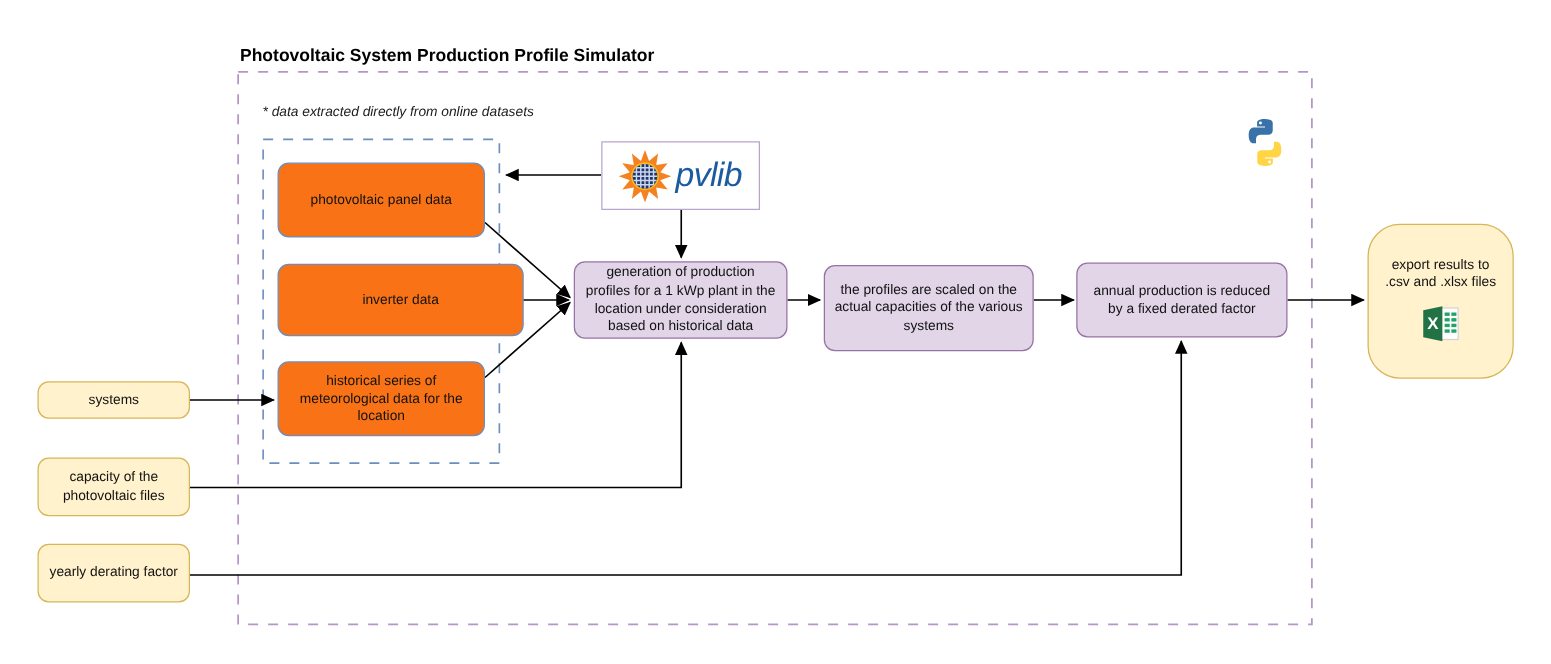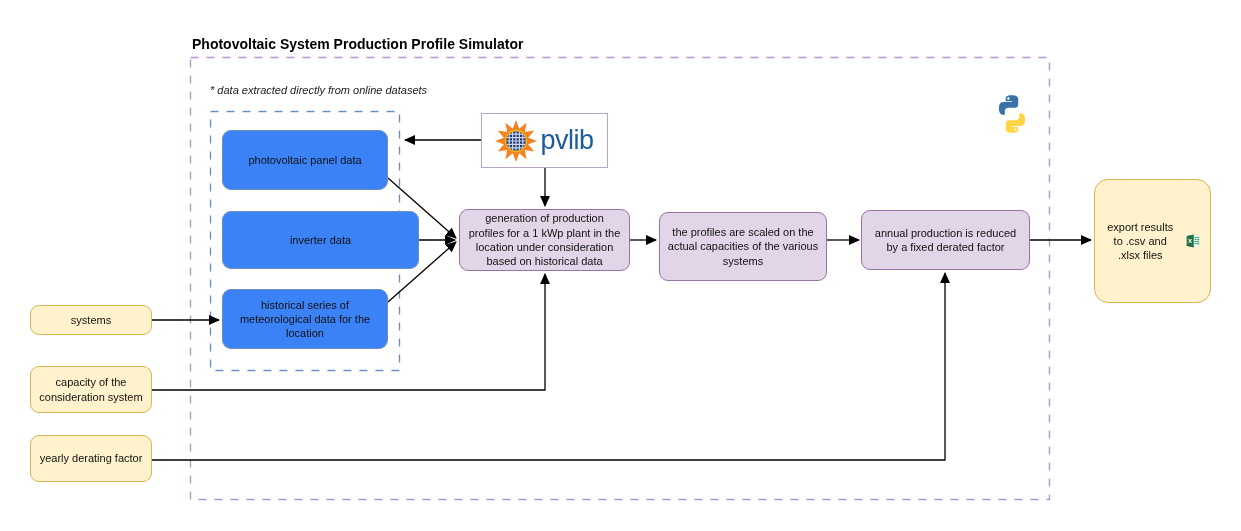--- a/index.html
+++ b/index.html
@@ -11,29 +11,29 @@
   .title{
     position:absolute;left:192px;top:36px;font-size:14px;font-weight:bold;color:#000000;white-space:nowrap;
   }
   .note{
     position:absolute;left:210px;top:84px;font-size:11px;font-style:italic;color:#1a1a1a;white-space:nowrap;
   }
   .node{
     position:absolute;box-sizing:border-box;display:flex;align-items:center;justify-content:center;
     text-align:center;font-size:11px;line-height:1.3;border-radius:9px;padding:3px 7px;
   }
-  .dataset{background:#3b82f6;border:1px solid #6c8ebf;}
+  .dataset{background:#f97316;border:1px solid #6c8ebf;}
   .step{background:#e1d5e7;border:1px solid #9673a6;}
   .io{background:#fff2cc;border:1px solid #d6b656;}
   .export{
-    border-radius:14px;gap:8px;padding:10px 8px;justify-content:center;
+    border-radius:26px;flex-direction:column;gap:8px;padding:10px 8px;justify-content:center;
   }
   .pvlib-box{
     position:absolute;left:481px;top:113px;width:127px;height:55px;box-sizing:border-box;
-    background:#ffffff;border:1px solid #b9a5c9;display:flex;align-items:center;justify-content:center;gap:3px;
+    background:#ffffff;border:1px solid #b9a5c9;display:flex;align-items:center;justify-content:center;gap:3px;font-style:italic;
   }
   .pvlib-word{font-size:27px;color:#1c5ba0;letter-spacing:-0.5px;}
   .pylogo{position:absolute;left:992px;top:92px;width:40px;height:44px;}
 </style>
 </head>
 <body>
 
 <div class="canvas">
 
   <svg class="overlay" viewBox="0 0 1241 531">
@@ -81,21 +81,21 @@
     <span>the profiles are scaled on the actual capacities of the various systems</span>
   </div>
   <div class="node step" style="left:861px;top:210px;width:169px;height:60px">
     <span>annual production is reduced by a fixed derated factor</span>
   </div>
 
   <div class="node io" style="left:30px;top:305px;width:122px;height:30px">
     <span>systems</span>
   </div>
   <div class="node io" style="left:30px;top:366px;width:122px;height:47px">
-    <span>capacity of the consideration system</span>
+    <span>capacity of the photovoltaic files</span>
   </div>
   <div class="node io" style="left:30px;top:435px;width:122px;height:47px">
     <span>yearly derating factor</span>
   </div>
 
   <div class="node io export" style="left:1094px;top:179px;width:117px;height:124px">
     <span>export results to .csv and .xlsx files</span>
     <svg width="38" height="36" viewBox="0 0 40 40">
       <rect x="20" y="6" width="15" height="28" fill="#ffffff" stroke="#d0d0d0" stroke-width="1"></rect>
       <g fill="#21a366">

